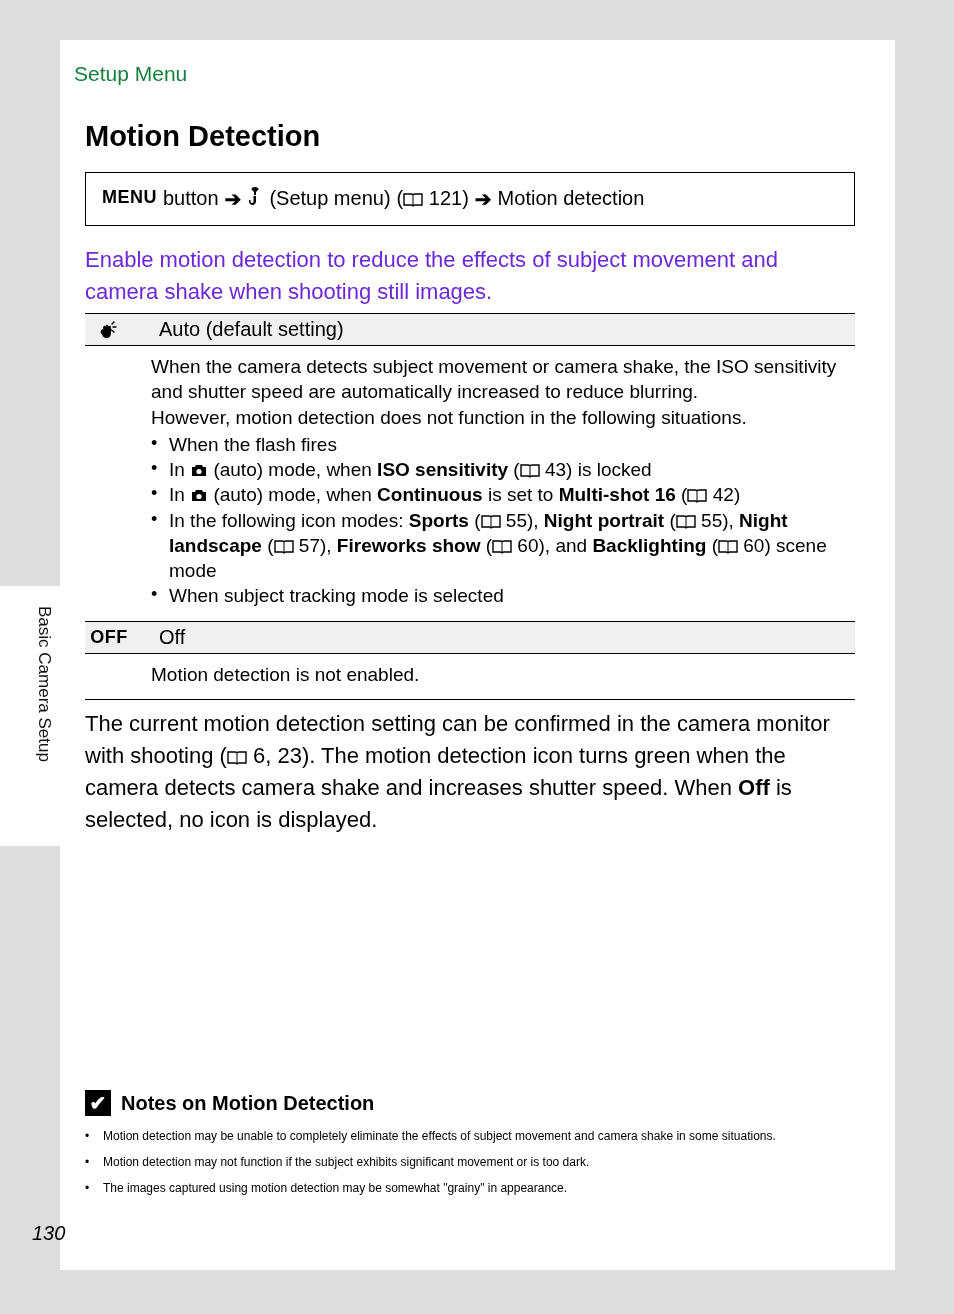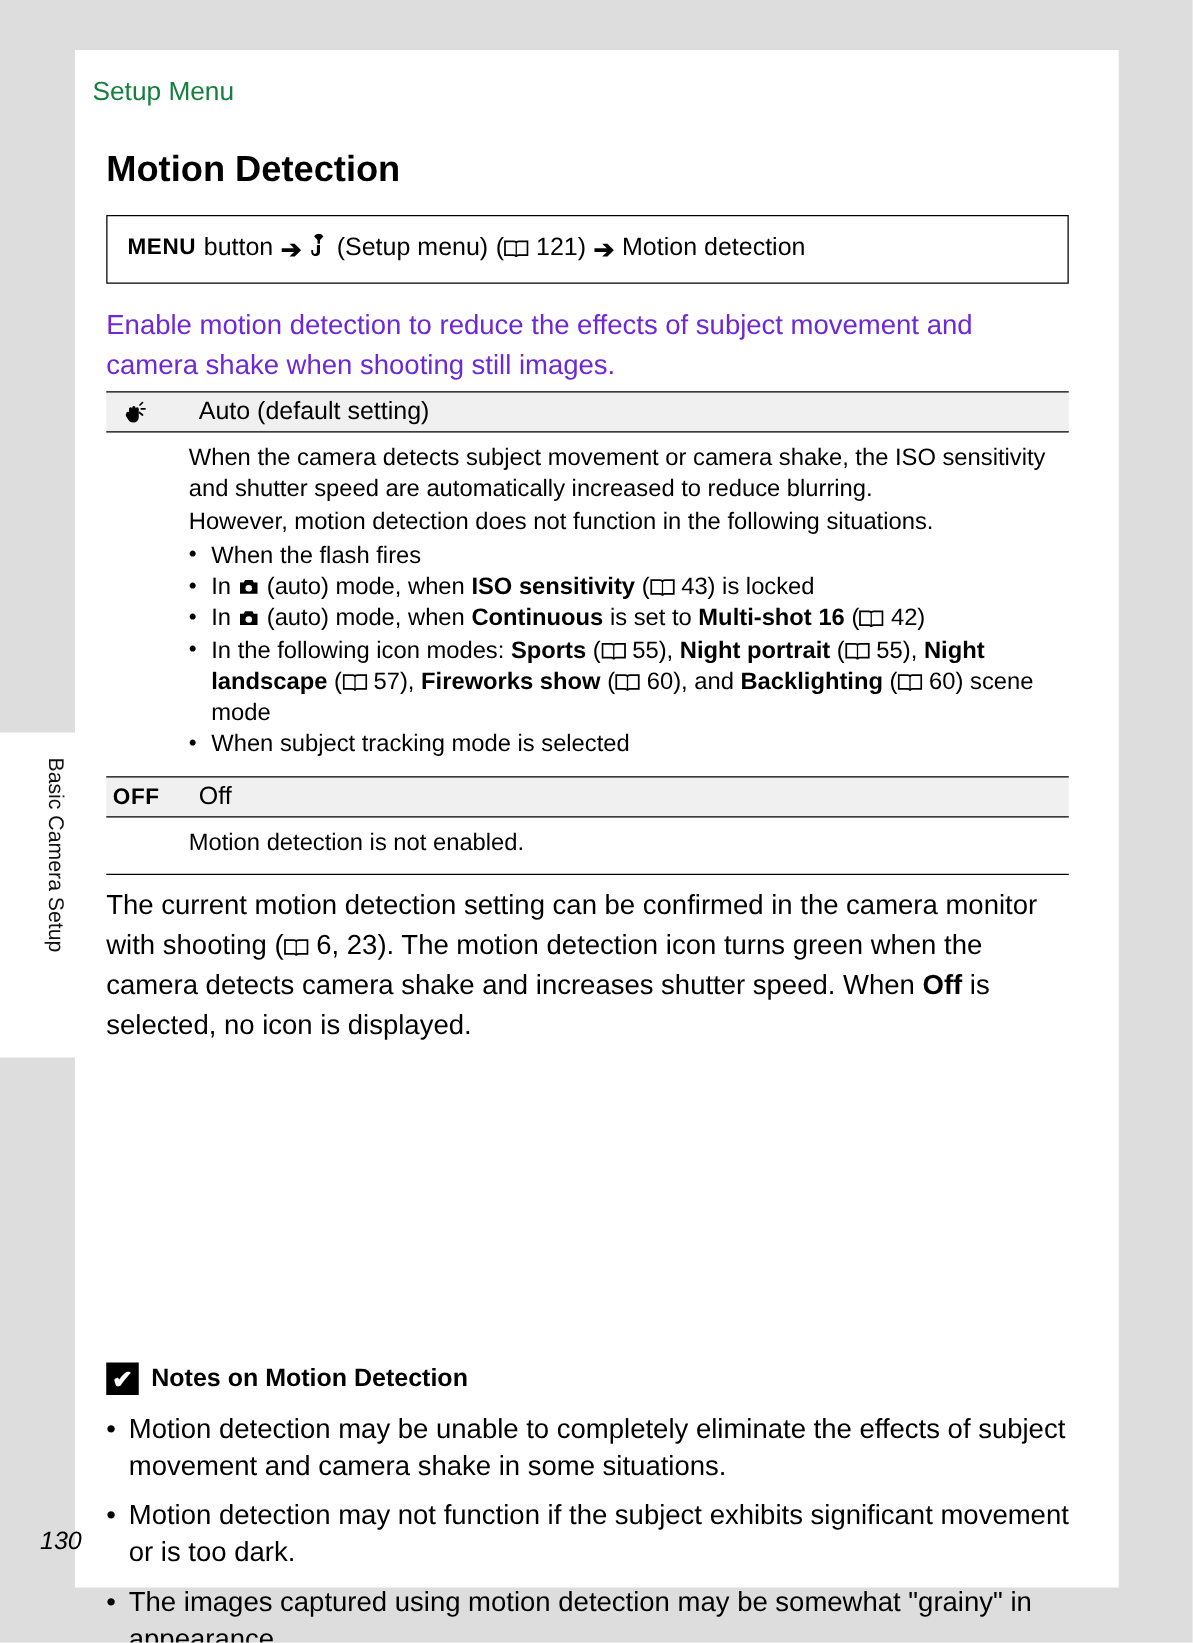--- a/index.html
+++ b/index.html
@@ -152,21 +152,21 @@
     align-items: center;
     justify-content: center;
     color: #fff;
     font-size: 20px;
     font-weight: 700;
   }
   .notes ul { list-style: none; }
   .notes li {
     position: relative;
     padding-left: 18px;
-    font-size: 22px;
+    font-size: 12px;
     line-height: 1.35;
     margin-bottom: 10px;
   }
   .notes li::before {
     content: "•";
     position: absolute; left: 0; top: 0;
   }
   .page-num {
     position: absolute;
     left: 32px;

